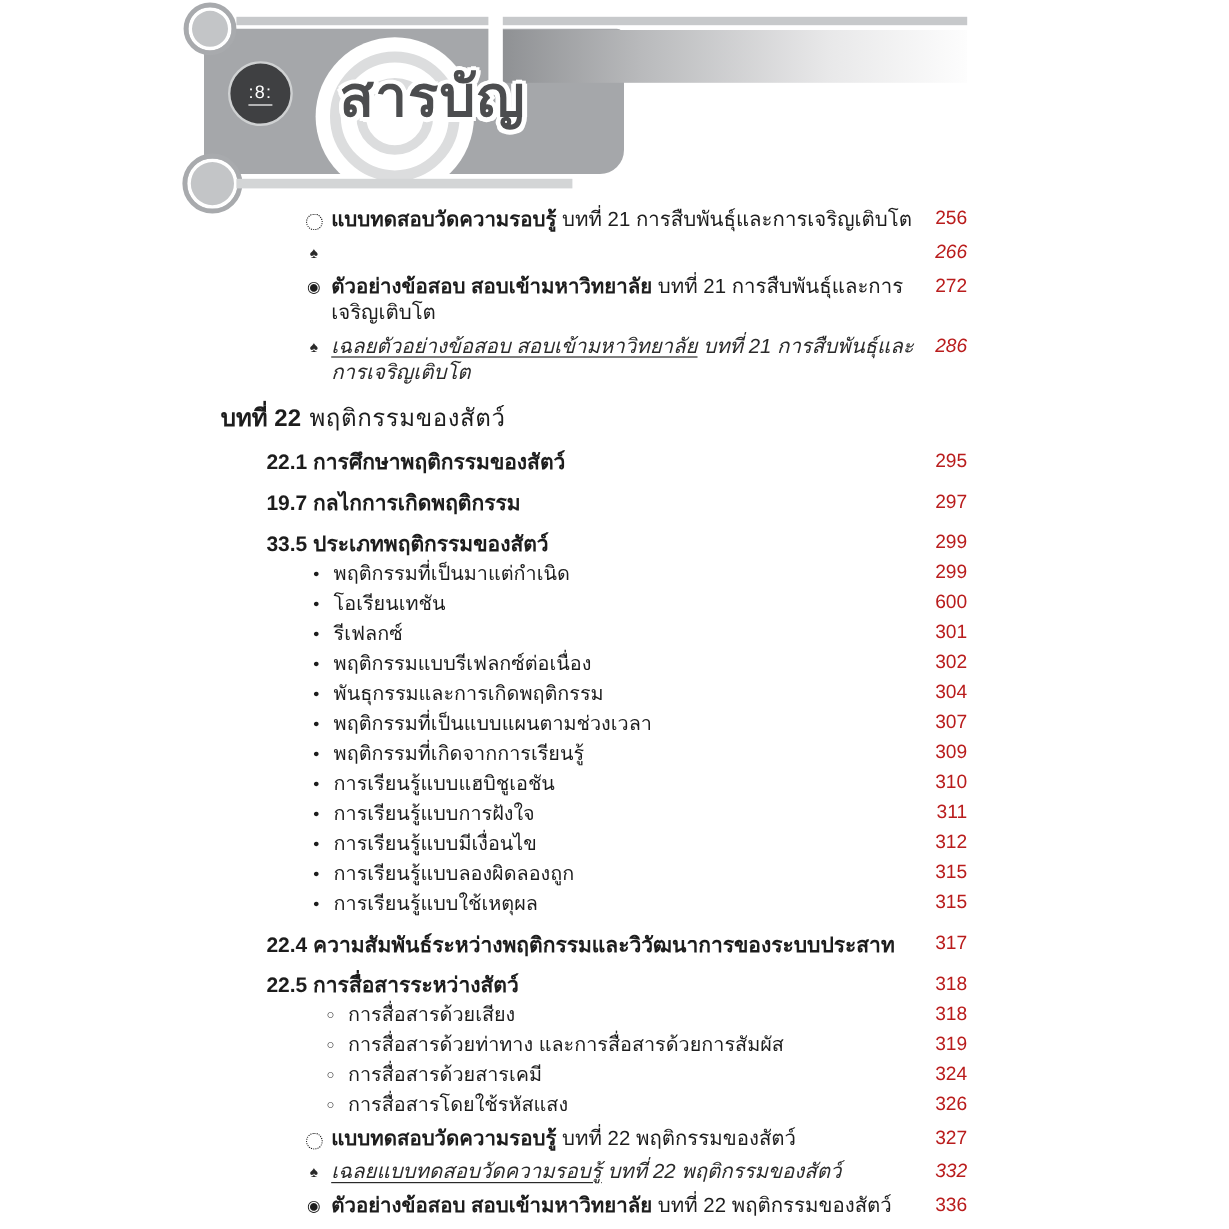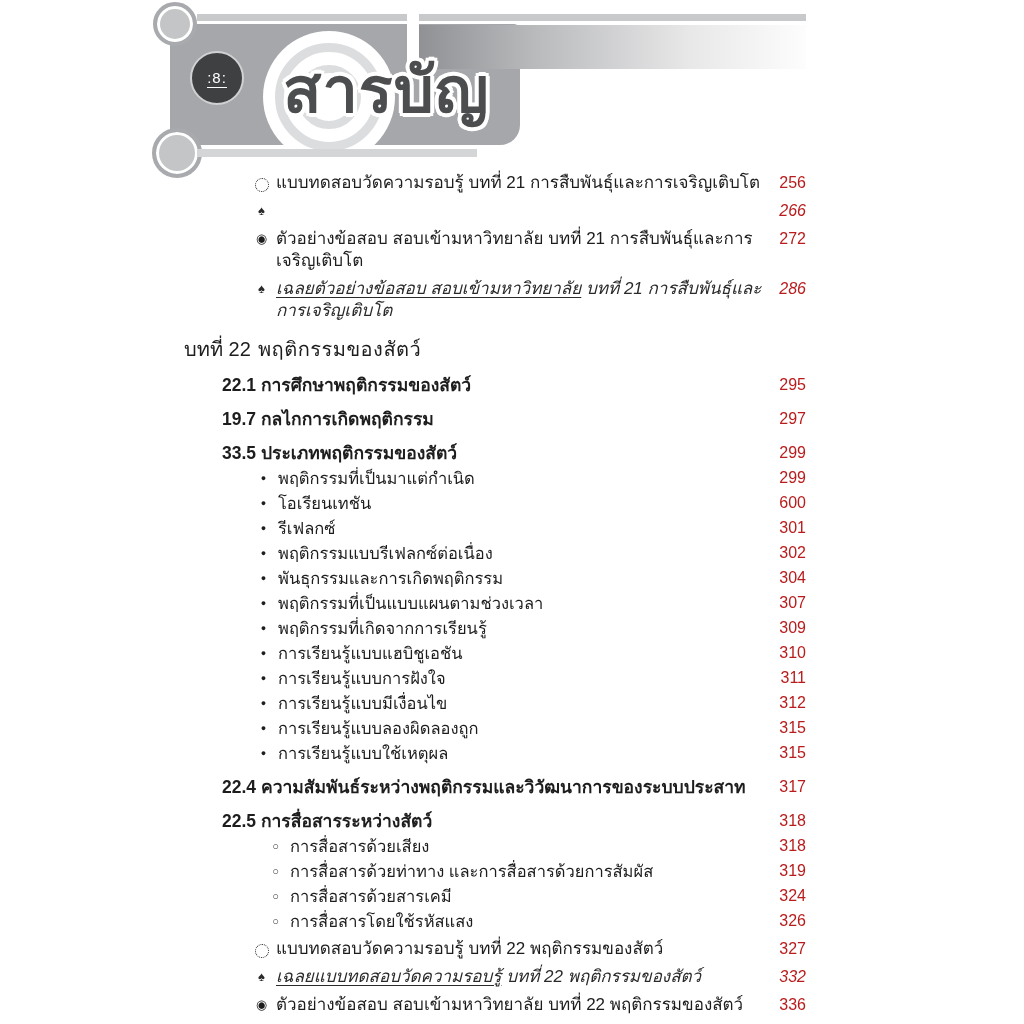--- a/index.html
+++ b/index.html
@@ -19,39 +19,39 @@
   .white-gap{position:absolute;left:407px;top:13px;width:12px;height:57px;background:#ffffff;}
   .swirl{position:absolute;left:263px;top:31px;width:132px;height:132px;border-radius:50%;background:#ffffff;}
   .swirl .ring1{position:absolute;inset:12px;border:9px solid #dcddde;border-radius:50%;}
   .swirl .ring2{position:absolute;inset:34px;border:8px solid #dcddde;border-radius:50%;}
   .badge{position:absolute;left:190px;top:51px;width:50px;height:50px;border-radius:50%;
          background:#3f4042;border:2px solid #cfd1d2;display:flex;align-items:center;justify-content:center;}
   .badge span{color:#ffffff;font-size:15px;border-bottom:1px solid #ffffff;padding-bottom:1px;letter-spacing:1px;}
   .circ{border-radius:50%;background:#c3c5c7;border:4px solid #a8aaad;box-shadow:inset 0 0 0 3px #ffffff;position:absolute;}
   .circ-tl{left:153px;top:2px;width:36px;height:36px;}
   .circ-bl{left:152px;top:128px;width:42px;height:42px;}
-  .page-title{position:absolute;left:283px;top:50px;font-size:63px;font-weight:bold;color:#4c4d4f;
+  .page-title{position:absolute;left:283px;top:50px;font-size:47px;font-weight:bold;color:#4c4d4f;
       letter-spacing:1px;z-index:5;line-height:1.3;
       text-shadow:4px 0 0 #fff,-4px 0 0 #fff,0 4px 0 #fff,0 -4px 0 #fff,
                   3px 3px 0 #fff,-3px 3px 0 #fff,3px -3px 0 #fff,-3px -3px 0 #fff;}
   .bar-bottom{position:absolute;left:197px;top:149px;width:280px;height:8px;background:#d3d5d6;}
 
   
   .toc{position:absolute;left:180px;top:166px;width:626px;}
   .row{display:flex;align-items:flex-start;line-height:22px;font-size:17px;margin-top:3px;}
   .row .lbl{flex:0 1 auto;}
   .row .pg{margin-left:auto;padding-left:12px;font-size:16px;color:#b91c1c;white-space:nowrap;}
   .row.entry{margin-top:6px;padding-left:74px;}
   .row.answer{margin-top:6px;padding-left:74px;font-style:italic;color:#2a2a2a;}
   .row.chapter{margin-top:14px;padding-left:4px;font-size:20px;line-height:26px;}
   .row.section{margin-top:12px;padding-left:42px;font-weight:bold;font-size:17.5px;}
   .row.section .pg{font-weight:normal;}
   .row.bullet{padding-left:76px;font-size:16.5px;}
   .row.subbullet{padding-left:88px;font-size:16.5px;}
-  .b{font-weight:normal;}
+  .b{font-weight:bold;}
   .u{text-decoration:underline;text-underline-offset:3px;}
   .chapter .disp{font-weight:normal;margin-left:7px;letter-spacing:.5px;}
   .ic{flex:0 0 auto;display:inline-flex;align-items:center;justify-content:center;
       width:15px;margin-right:7px;height:22px;}
   .ic-dash{width:12px;height:12px;border:1.7px dotted #1d1d1d;border-radius:50%;margin-top:4px;}
   .ic-glyph{font-size:13px;font-style:normal;}
   .ic-glyph.small{font-size:9px;}
   .ic-glyph.open{font-size:11px;color:#333;}
 </style>
 </head>

